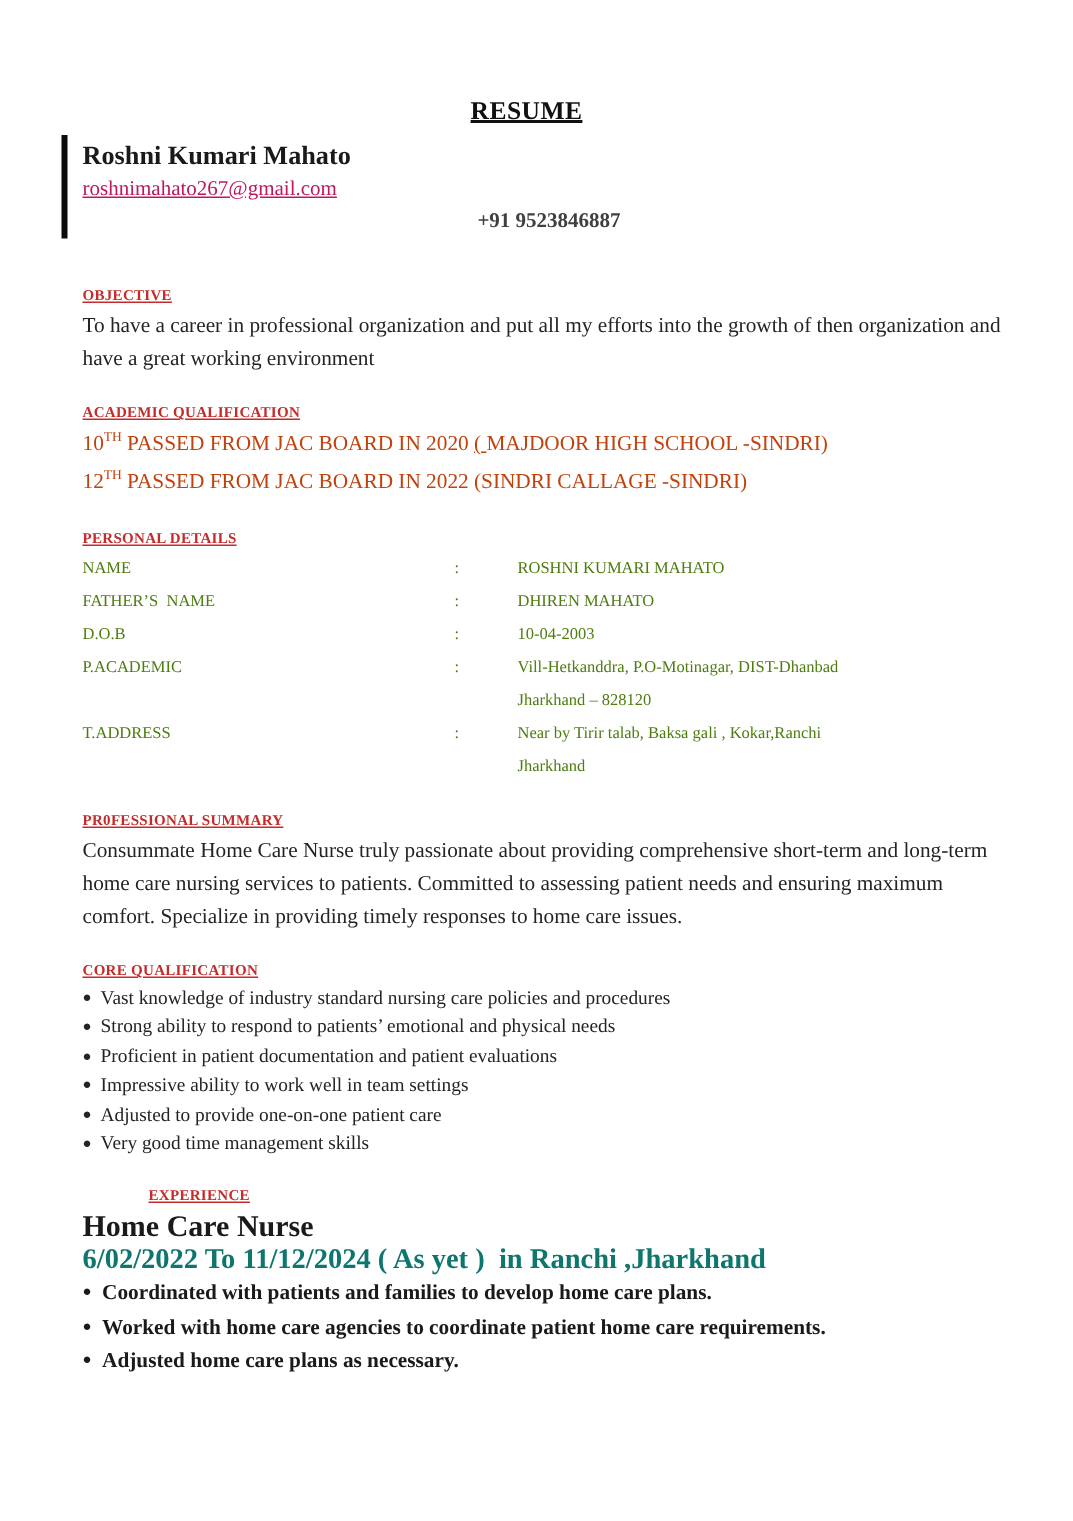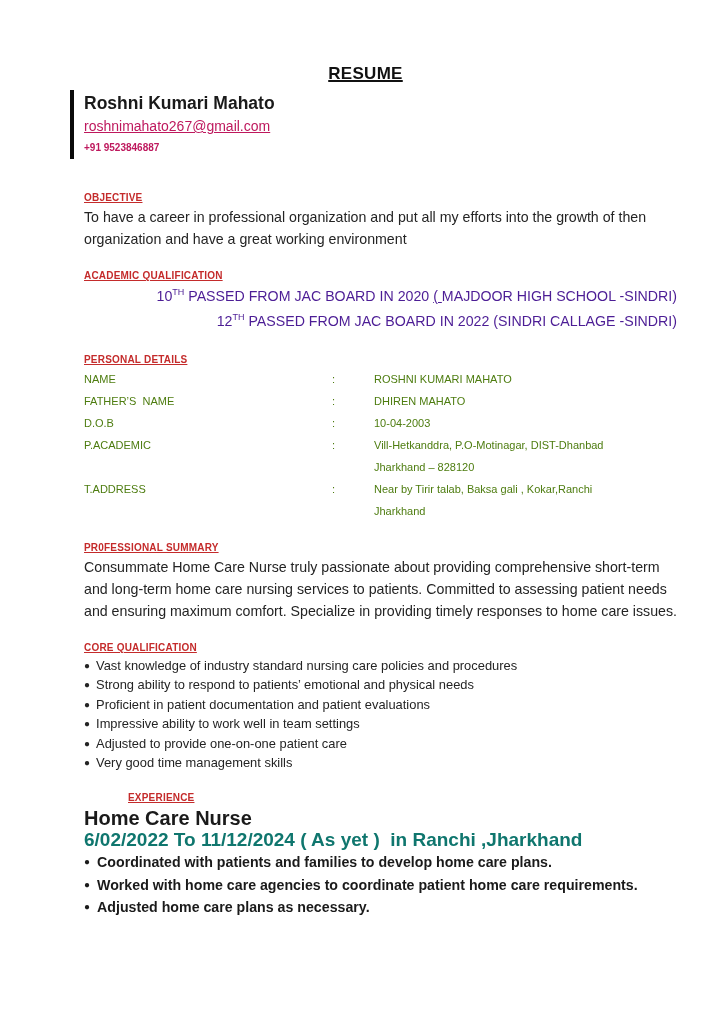--- a/index.html
+++ b/index.html
@@ -1,54 +1,54 @@
 <!DOCTYPE html>
 <html><head>
 <meta charset="utf-8">
 <style>
   html, body { margin: 0; padding: 0; background: #ffffff; }
   .page {
     width: 715px; height: 1014px;
     background: #ffffff;
-    font-family: Liberation Sans, sans-serif;
+    font-family: Liberation Serif, serif;
     color: #212121;
     overflow: hidden;
     position: relative;
     box-sizing: border-box;
-    padding: 64px 38px 0 84px;
+    padding: 64px 38px 0 55px;
   }
   .title-wrap { text-align: center; margin-right: 30px; }
   .doc-title {
     display: inline-block;
     font-size: 17px; font-weight: bold; color: #111;
     text-decoration: underline;
     text-decoration-thickness: 2px;
     letter-spacing: 0.3px;
   }
   .contact-block {
     margin-top: 6px;
     margin-left: -14px;
     border-left: 4px solid #0a0a0a;
     padding-left: 10px;
   }
   .person-name { font-size: 17.5px; font-weight: bold; color: #1a1a1a; line-height: 26px; }
   .email-link { font-size: 14px; line-height: 21px; text-decoration: underline; cursor: pointer; }
-  .phone { font-size: 10px; font-weight: bold; line-height: 22px; color: #be185d; }
+  .phone { font-size: 14px; font-weight: bold; line-height: 22px; color: #404040; text-align: center; }
 
   .section { margin-top: 15px; }
   .section-heading {
     display: inline-block;
     font-size: 10px; font-weight: bold;
     text-decoration: underline;
     letter-spacing: 0.2px;
     margin-bottom: 3px;
   }
   .body-text { font-size: 14.2px; line-height: 22px; max-width: 622px; color: #242424; }
 
-  .academic-line { font-size: 14.2px; line-height: 25px; color: #4c1d95; white-space: pre-wrap; text-align: right; }
+  .academic-line { font-size: 14.2px; line-height: 25px; color: #c2410c; white-space: pre-wrap; }
   .academic-line sup { font-size: 9px; line-height: 0; }
   .underlined-paren { text-decoration: underline; white-space: pre; }
 
   .pd-grid {
     display: grid;
     grid-template-columns: 248px 42px 1fr;
     font-size: 11px; line-height: 22px;
     color: #4d7c0f;
   }
   .pd-label { white-space: pre-wrap; }

